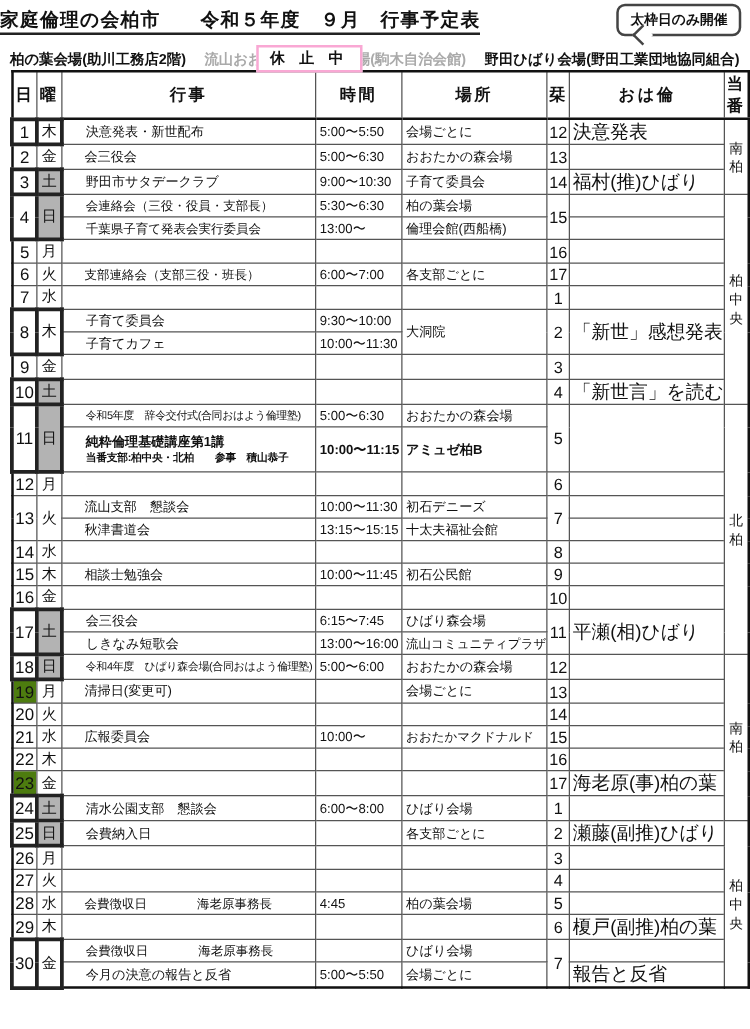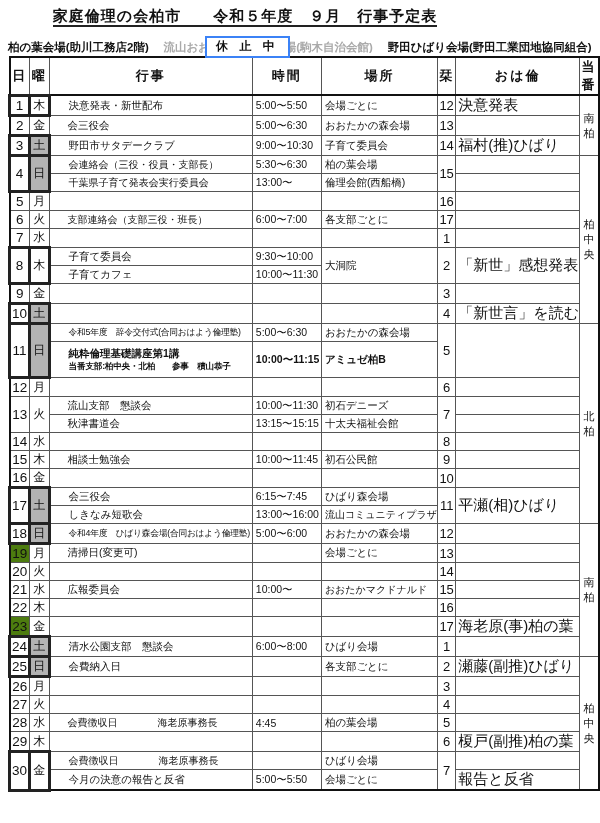--- a/index.html
+++ b/index.html
@@ -1,27 +1,27 @@
 <!DOCTYPE html>
 <html><head>
 <meta charset="utf-8">
 <style>
   html,body{margin:0;padding:0;background:#fff;}
   body{width:600px;height:823px;font-family:"Liberation Sans",sans-serif;color:#111;position:relative;}
   .page{position:relative;width:600px;height:823px;overflow:hidden;}
 
   
   .hdr{position:relative;height:56px;}
-  .title{position:absolute;top:7px;left:0;width:490px;text-align:center;font-size:15px;font-weight:bold;letter-spacing:1px;white-space:nowrap;}
+  .title{position:absolute;top:7px;left:0;width:490px;font-size:15px;font-weight:bold;letter-spacing:1px;white-space:nowrap;}
   .title .ul{border-bottom:2px solid #222;padding-bottom:1px;}
   .callout{position:absolute;top:3px;right:7px;border:2px solid #444;border-radius:7px;padding:3px 9px 4px;font-size:11px;font-weight:bold;background:#fff;z-index:3;}
   .callout .tail{position:absolute;left:13px;bottom:-7px;width:10px;height:10px;background:#fff;border-left:2px solid #444;border-bottom:2px solid #444;transform:rotate(45deg);}
   .venues{position:absolute;top:37px;left:8px;width:592px;font-size:11.5px;white-space:nowrap;font-weight:bold;}
   .graytxt{color:#aaa;font-weight:bold;}
-  .suspend{display:inline-block;border:2px solid #3b82f6;background:#fff;padding:0 9px 1px;margin:0 -5px;font-size:12px;font-weight:bold;letter-spacing:4px;position:relative;top:-1px;z-index:2;}
+  .suspend{display:inline-block;border:2px solid #f9a8d4;background:#fff;padding:0 9px 1px;margin:0 -5px;font-size:12px;font-weight:bold;letter-spacing:4px;position:relative;top:-1px;z-index:2;}
 
   
   table.sched{border-collapse:collapse;table-layout:fixed;margin-left:8px;border:2px solid #111;}
   .sched th,.sched td{border:1px solid #555;overflow:hidden;padding:0;}
   .sched th{font-size:13px;font-weight:bold;height:21px;border-bottom:2px solid #111;letter-spacing:2px;}
   .sched tr{height:18px;}
   .sched tr.tall{height:36px;font-weight:bold;}
   td.day{text-align:center;font-size:13.5px;}
   td.wd{text-align:center;font-size:12px;}
   .bf{border:3px solid #222 !important;}
@@ -40,20 +40,24 @@
 
   .footer{margin:14px 0 0 62px;font-size:11.5px;line-height:19px;font-weight:bold;white-space:nowrap;}
 </style>
 </head>
 <body>
 
 <div class="page">
 
   <div class="hdr">
     <div class="title"><span class="ul">家庭倫理の会柏市　　令和５年度　９月　行事予定表</span></div>
+    <div class="callout">
+      <span>太枠日のみ開催</span>
+      <span class="tail"></span>
+    </div>
     <div class="venues">
       <span>柏の葉会場(助川工務店2階)</span>
       <span>　</span><span class="graytxt">流山おお</span><span class="suspend">休 止 中</span><span class="graytxt">場(駒木自治会館)</span>
       <span>　</span><span>野田ひばり会場(野田工業団地協同組合)</span>
     </div>
   </div>
 
   <table class="sched">
     <colgroup>
       <col style="width:29px">

